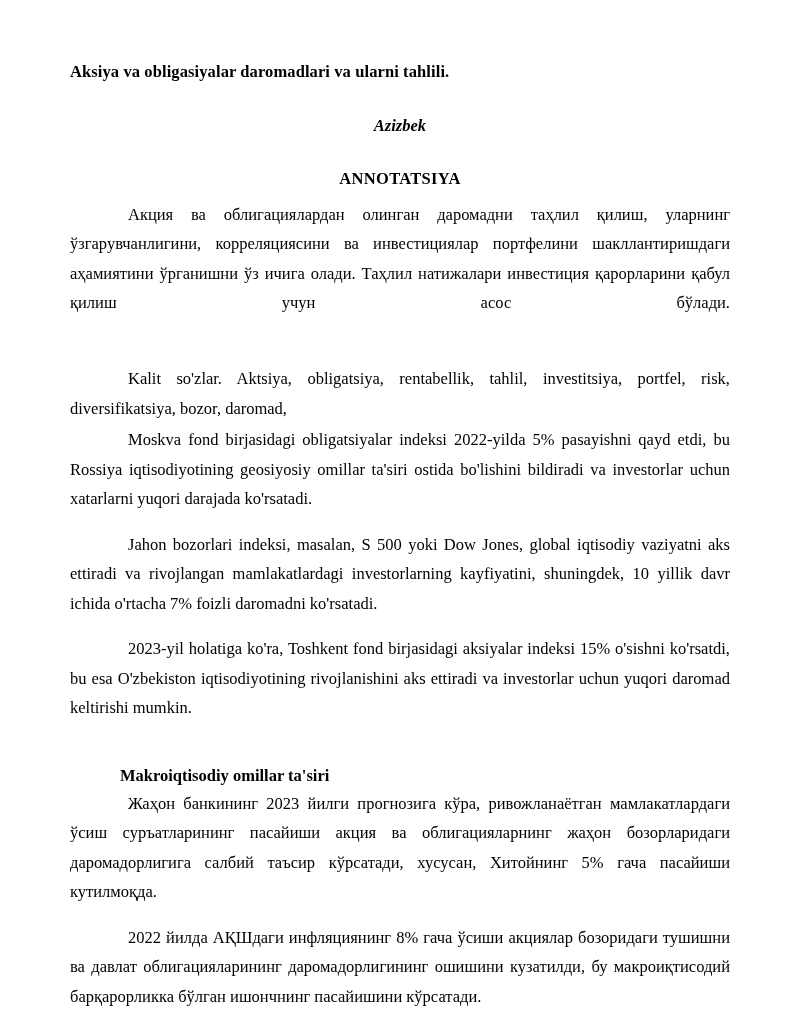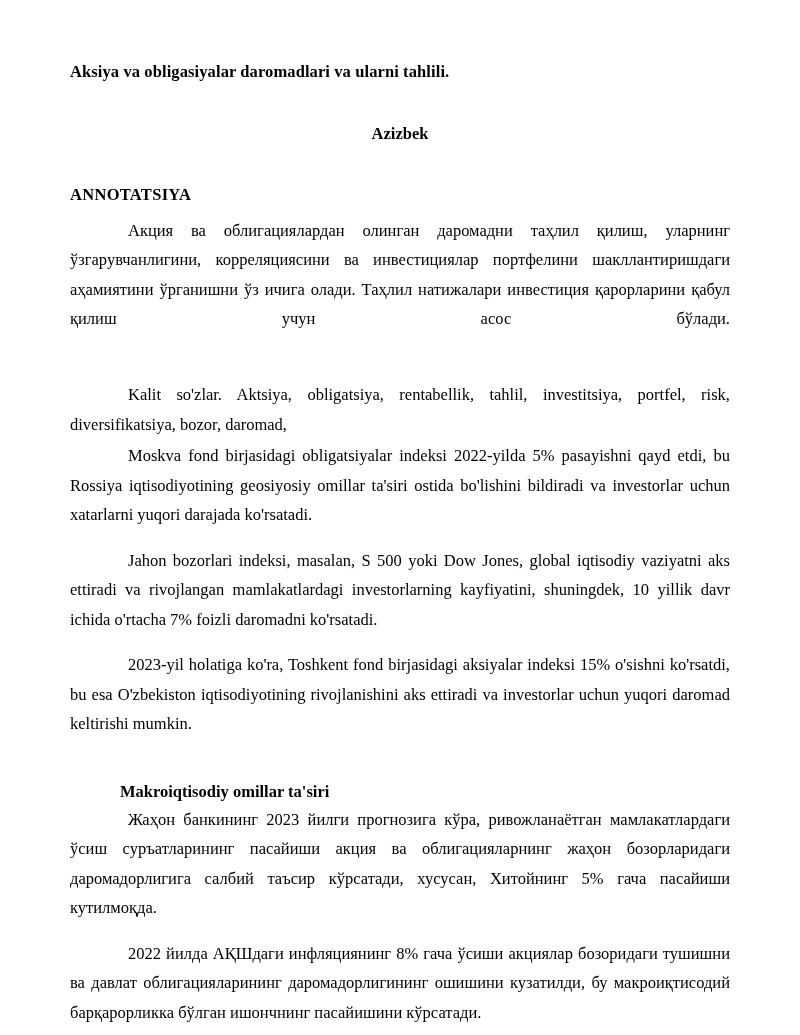--- a/index.html
+++ b/index.html
@@ -37,34 +37,35 @@
   .doc-title {
     margin: 0;
     padding-top: 62px;
     font-size: 16.5px;
     font-weight: bold;
     line-height: 1.25;
     letter-spacing: 0.1px;
   }
 
   .doc-author {
-    margin: 8px;
+    margin: 0;
     padding-top: 33px;
     font-size: 16.5px;
     font-weight: bold;
     text-align: center;
     line-height: 1.25;
+    font-style: italic;
   }
 
   .section-title-center {
     margin: 0;
     padding-top: 33px;
     font-size: 16.5px;
     font-weight: bold;
-    text-align: left;
+    text-align: center;
     line-height: 1.25;
     letter-spacing: 0.3px;
   }
 
   .section-heading {
     margin: 0;
     font-size: 16.5px;
     font-weight: bold;
     text-align: left;
     line-height: 1.25;

